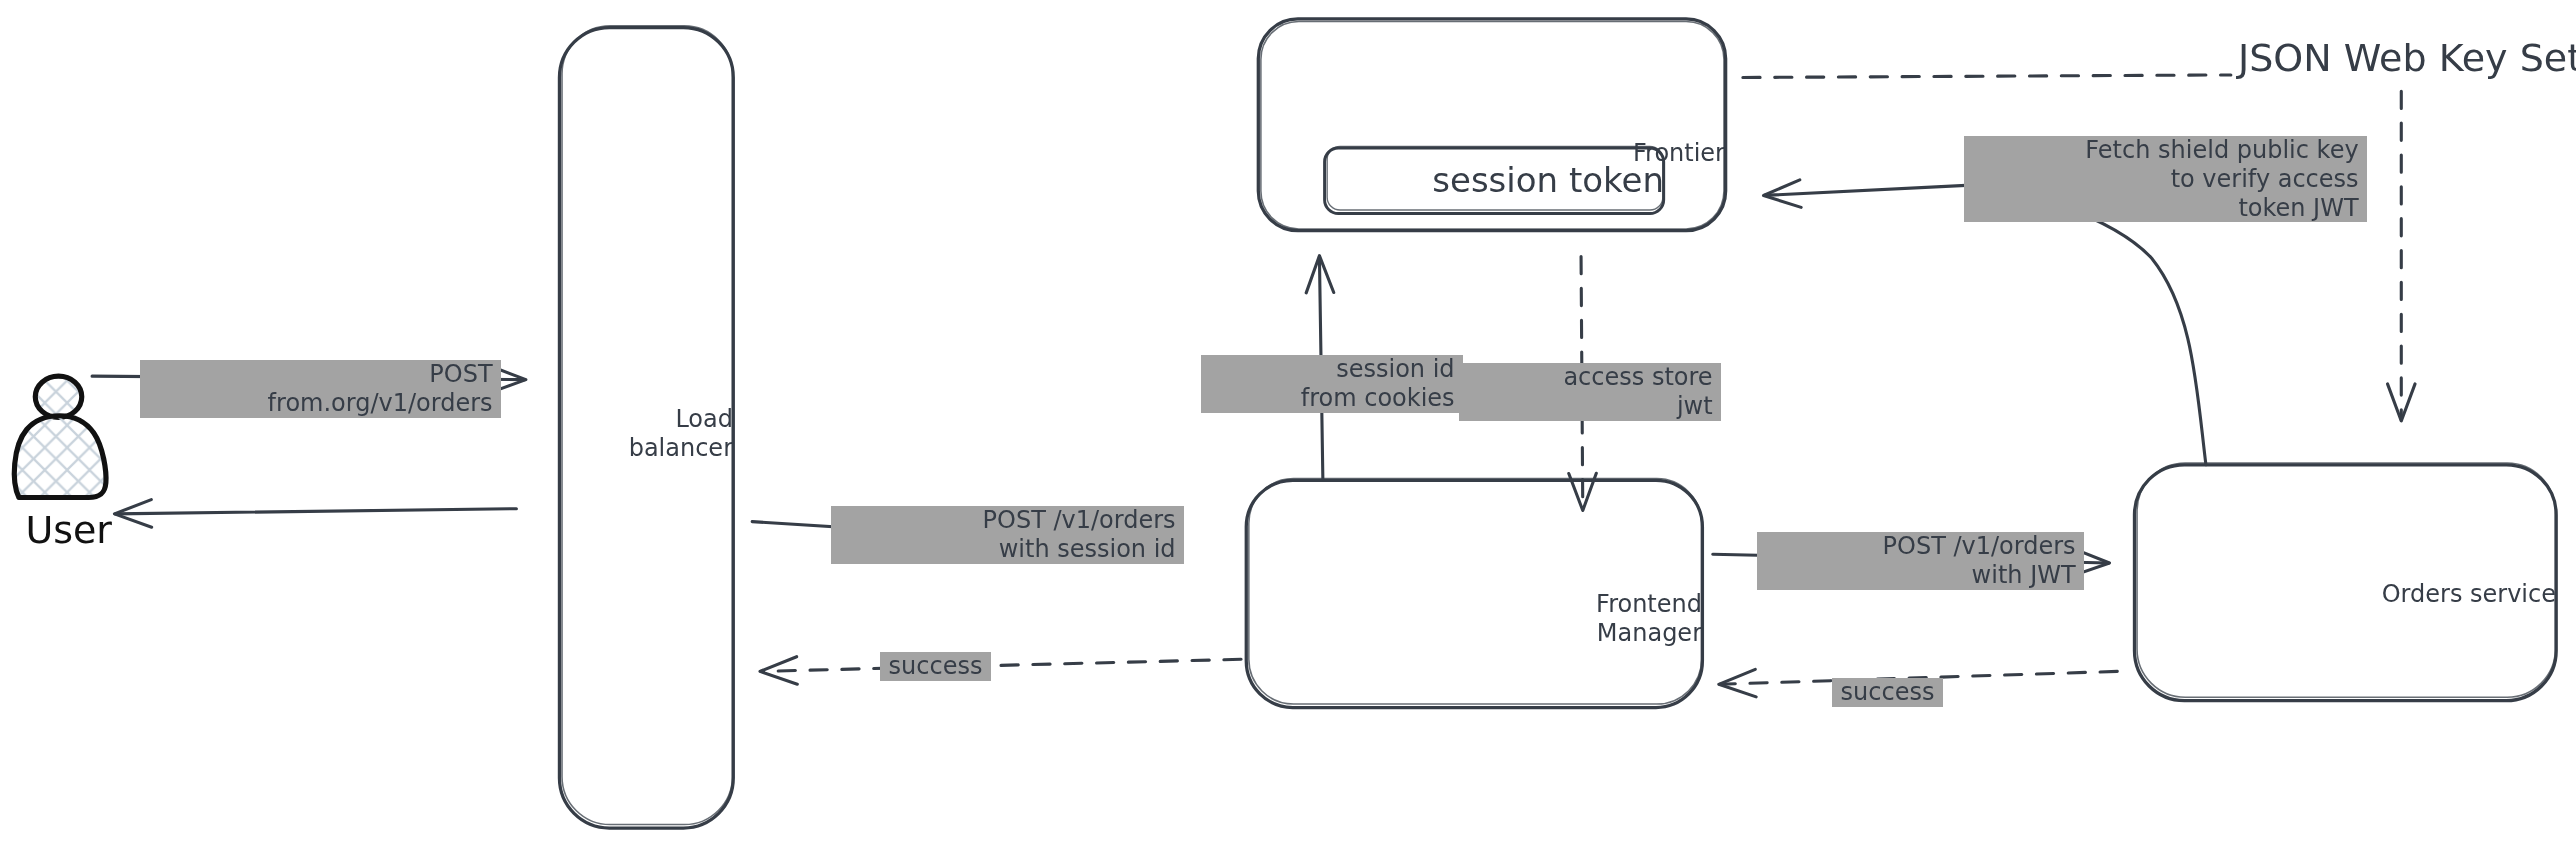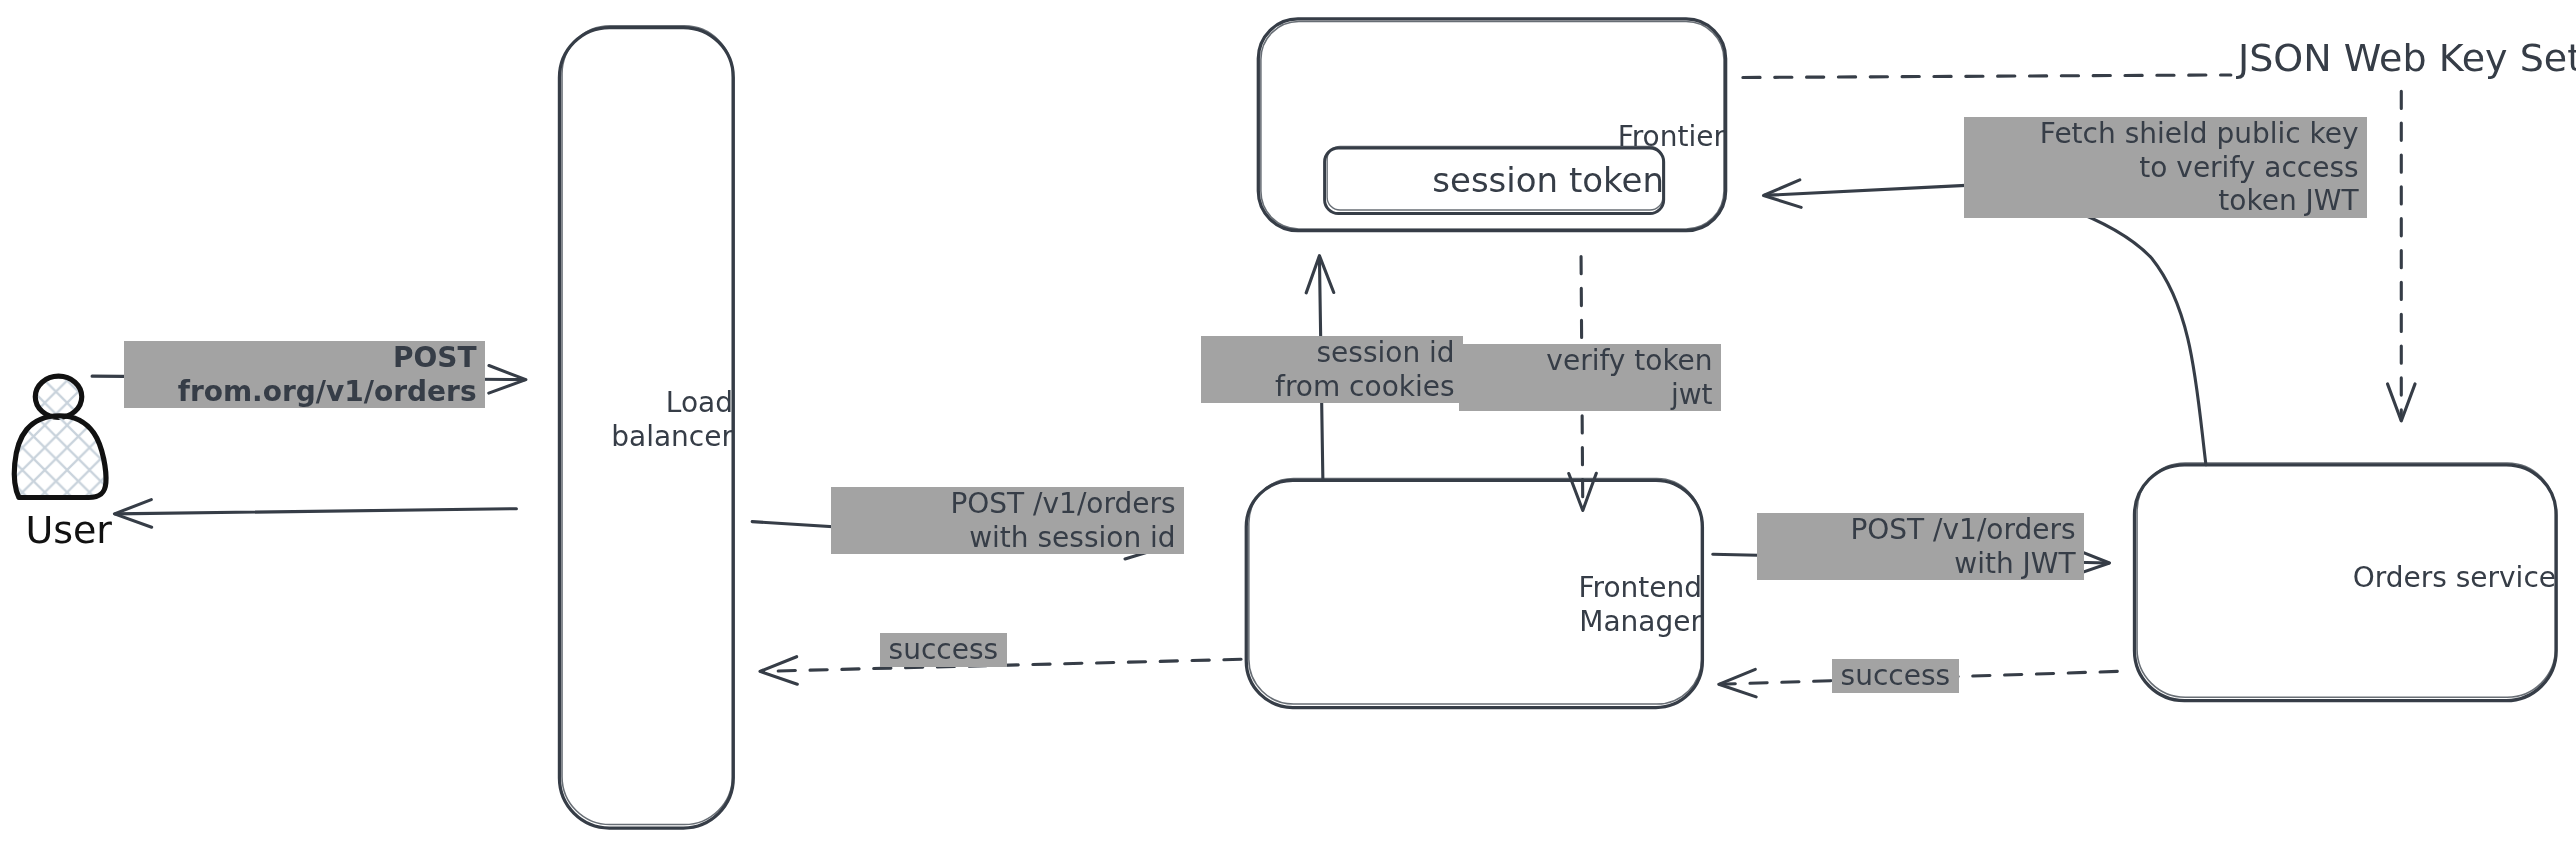--- a/index.html
+++ b/index.html
@@ -4,21 +4,21 @@
 <style>
   html,body{margin:0;padding:0;background:#ffffff;}
   body{width:2576px;height:847px;overflow:hidden;}
   .canvas{
     position:relative;width:2576px;height:847px;background:#ffffff;
     font-family:"DejaVu Sans",sans-serif;color:#363d47;
   }
   .canvas svg{position:absolute;left:0;top:0;}
   .lbl{position:absolute;text-align:right;line-height:1.2;white-space:nowrap;}
   .elabel{background:#a3a3a3;padding:0 8.6px;}
-  .f42{font-size:28px;}
+  .f42{font-size:24px;margin-top:19px;}
   .f40{font-size:34px;}
   .f44{font-size:38px;}
   .user-lbl{color:#111111;}
 </style>
 </head>
 <body>
 
 <div class="canvas">
 
   <svg width="2576" height="847" viewBox="0 0 2993 984">
@@ -94,39 +94,39 @@
 
   <div class="lbl f40" style="left:1325px;top:160px;width:339px;">session token</div>
 
   <div class="lbl f42" style="left:1246px;top:571px;width:456px;">
     <div>Frontend</div>
     <div>Manager</div>
   </div>
 
   <div class="lbl f42" style="left:2134px;top:561px;width:422px;">Orders service</div>
 
-  <div class="lbl f42 elabel" style="left:124px;top:341px;width:344px;font-weight:bold;">
+  <div class="lbl f42 elabel" style="left:140px;top:341px;width:344px;">
     <div>POST</div>
     <div>from.org/v1/orders</div>
   </div>
 
   <div class="lbl f42 elabel" style="left:831px;top:487px;width:336px;">
     <div>POST /v1/orders</div>
     <div>with session id</div>
   </div>
 
   <div class="lbl f42 elabel" style="left:880px;top:633px;">success</div>
 
   <div class="lbl f42 elabel" style="left:1201px;top:336px;width:245px;">
     <div>session id</div>
     <div>from cookies</div>
   </div>
 
   <div class="lbl f42 elabel" style="left:1459px;top:344px;width:245px;">
-    <div>verify token</div>
+    <div>access store</div>
     <div>jwt</div>
   </div>
 
   <div class="lbl f42 elabel" style="left:1757px;top:513px;width:310px;">
     <div>POST /v1/orders</div>
     <div>with JWT</div>
   </div>
 
   <div class="lbl f42 elabel" style="left:1832px;top:659px;">success</div>
 

